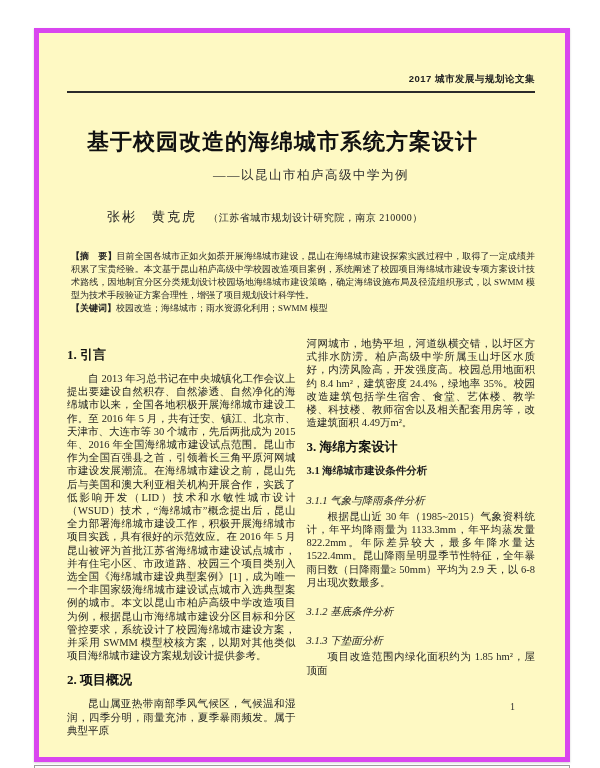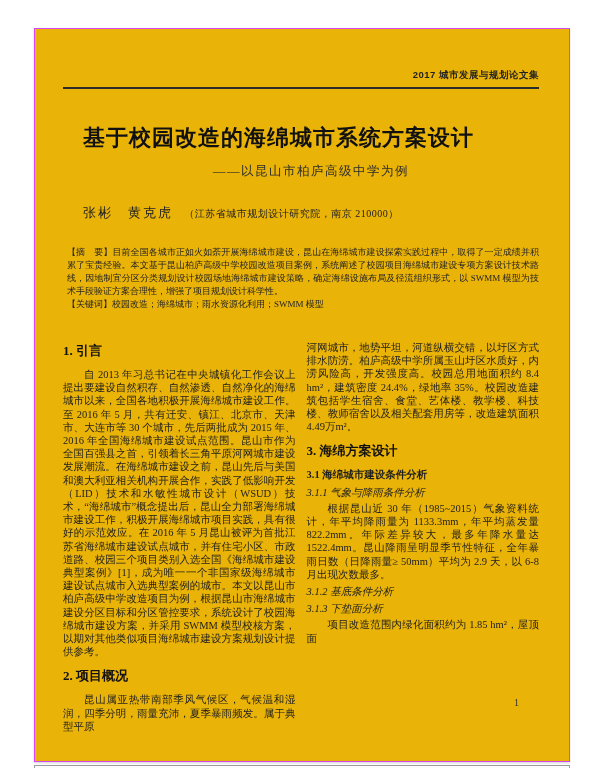--- a/index.html
+++ b/index.html
@@ -9,22 +9,22 @@
     position:relative;
     overflow:hidden;
     font-family:"Liberation Serif","DejaVu Serif",serif;
     color:#1d1d1d;
     -webkit-font-smoothing:antialiased;
   }
   .page {
     position:absolute; left:34px; top:28px;
     width:536px; height:734px;
     box-sizing:border-box;
-    background:#eab308;
-    border:1px solid #d946ef;
+    background:#fef9c3;
+    border:5px solid #d946ef;
     box-shadow:0 1px 2px rgba(0,0,0,.18);
     padding:0 30px 0 28px;
   }
   .next-page-sliver {
     position:absolute; left:34px; top:765px;
     width:536px; height:8px;
     box-sizing:border-box;
     background:#fcfcfc;
     border:1px solid #9c9c9c;
     border-bottom:none;
@@ -44,45 +44,45 @@
     margin:34px 0 0 20px;
     font-family:"Liberation Sans","DejaVu Sans",sans-serif;
     font-size:22px; font-weight:bold;
     letter-spacing:1px; color:#111;
   }
   .paper-subtitle {
     margin:10px 0 0 20px;
     font-size:12.5px; letter-spacing:1.5px; color:#2c2c2c;text-align:center;
   }
   .authors-line { margin:24px 0 0 20px; font-size:13px; color:#222; }
-  .authors-line .names { letter-spacing:2px; margin-right:8px; }
+  .authors-line .names { letter-spacing:2px; margin-right:8px;margin-left:20px; }
   .authors-line .affil { font-size:10px; letter-spacing:.5px; }
   .abstract-block {
     margin:24px 0 0 4px;
     font-size:9px; line-height:13px;
     text-align:justify; color:#242424;
   }
-  .abstract-block b, .keywords-block b { font-weight:normal; }
+  .abstract-block b, .keywords-block b { font-weight:bold; }
   .keywords-block {
     margin:0 0 0 4px;
     font-size:9px; line-height:13px; color:#242424;
   }
   .columns {
     display:flex; gap:11px; margin-top:22px;
   }
   .col {
     width:233px;
     font-size:10.5px; line-height:13.2px;
     text-align:justify; color:#1f1f1f;
   }
   .h1 { font-size:13px; font-weight:bold; margin:10px 0 9px 0; line-height:16px; color:#111; }
   .h2 { font-size:10.5px; font-weight:bold; margin:9px 0 4px 0; }
-  .h3 { font-size:10.5px; font-style:italic; margin:4px 0 3px 0; }
+  .h3 { font-size:10.5px; font-style:italic; margin:16px 0 3px 0; }
   .para { margin:0; text-indent:2em; }
-  .para.noindent { text-indent:0; margin-top:8px; }
+  .para.noindent { text-indent:0; }
   .page-number {
     position:absolute; right:50px; top:668px;
     font-size:10px; color:#333;
   }
 </style>
 </head>
 <body>
 
 <div class="page">
 

